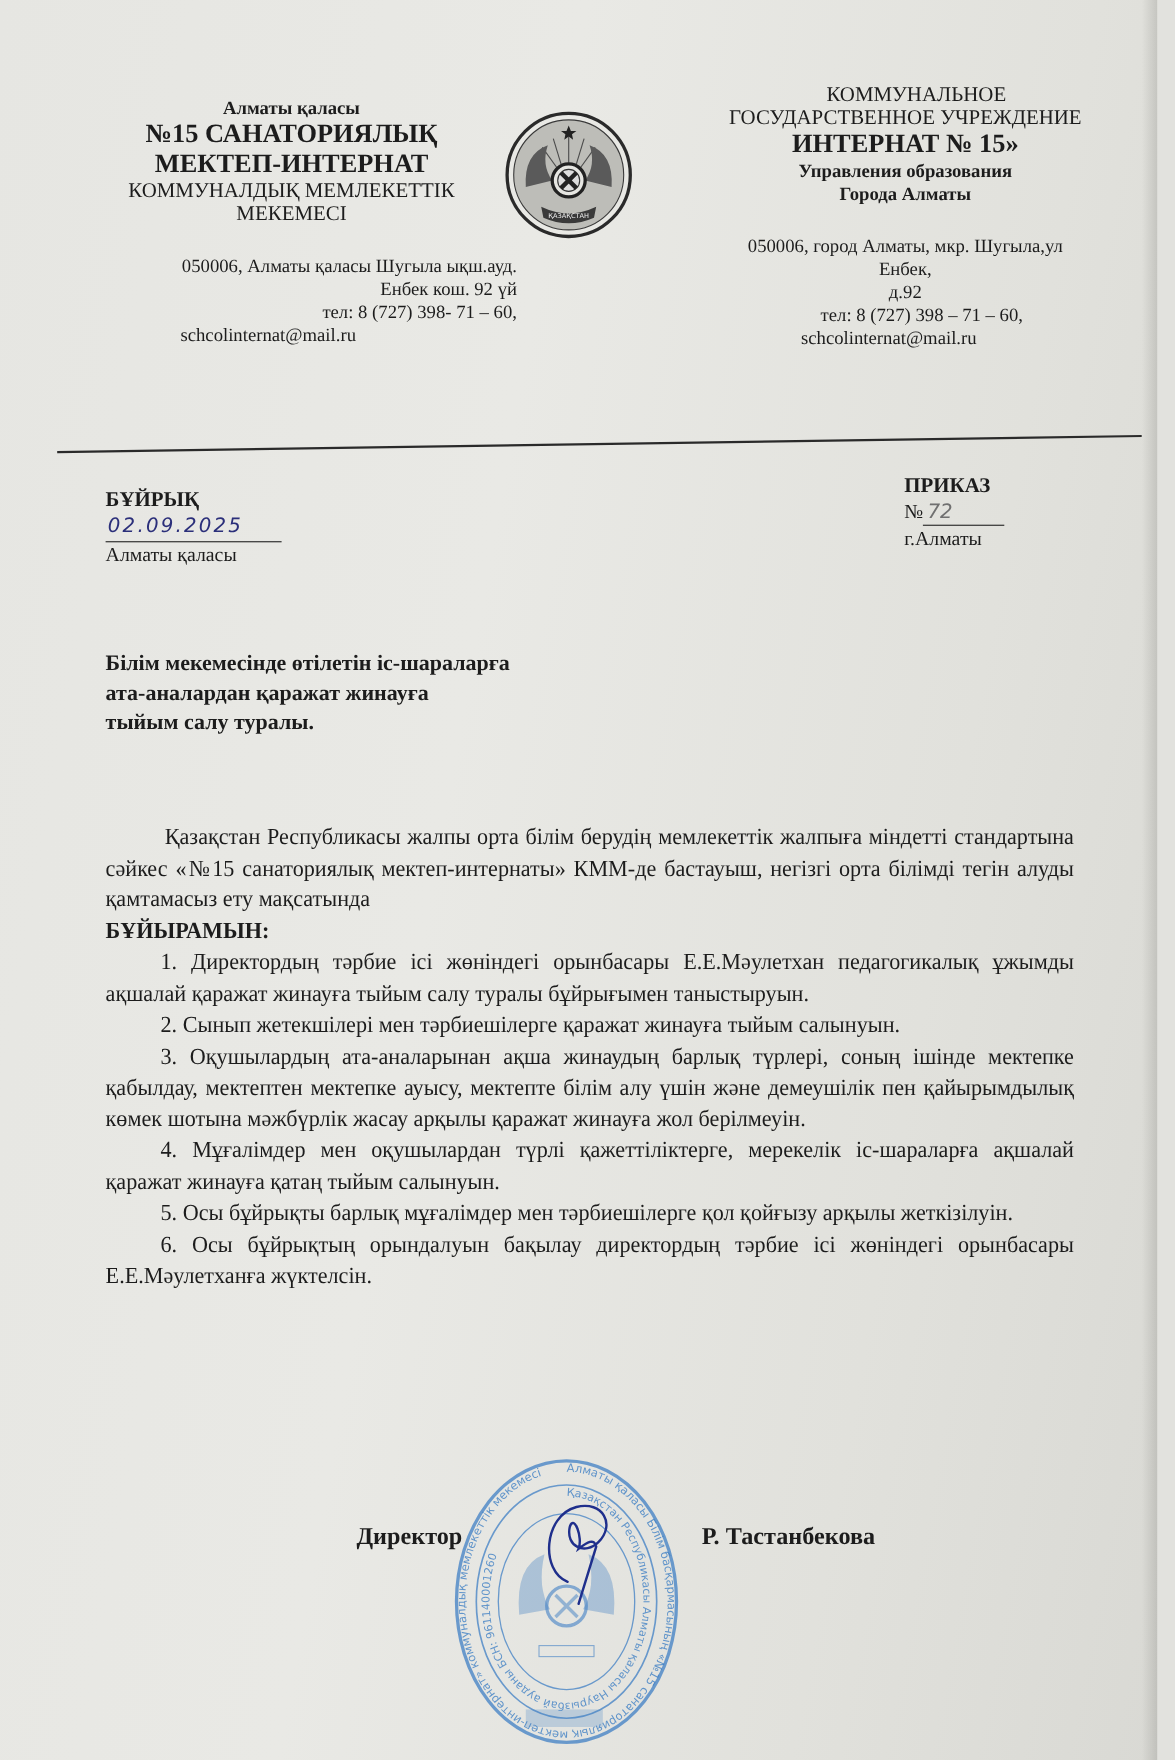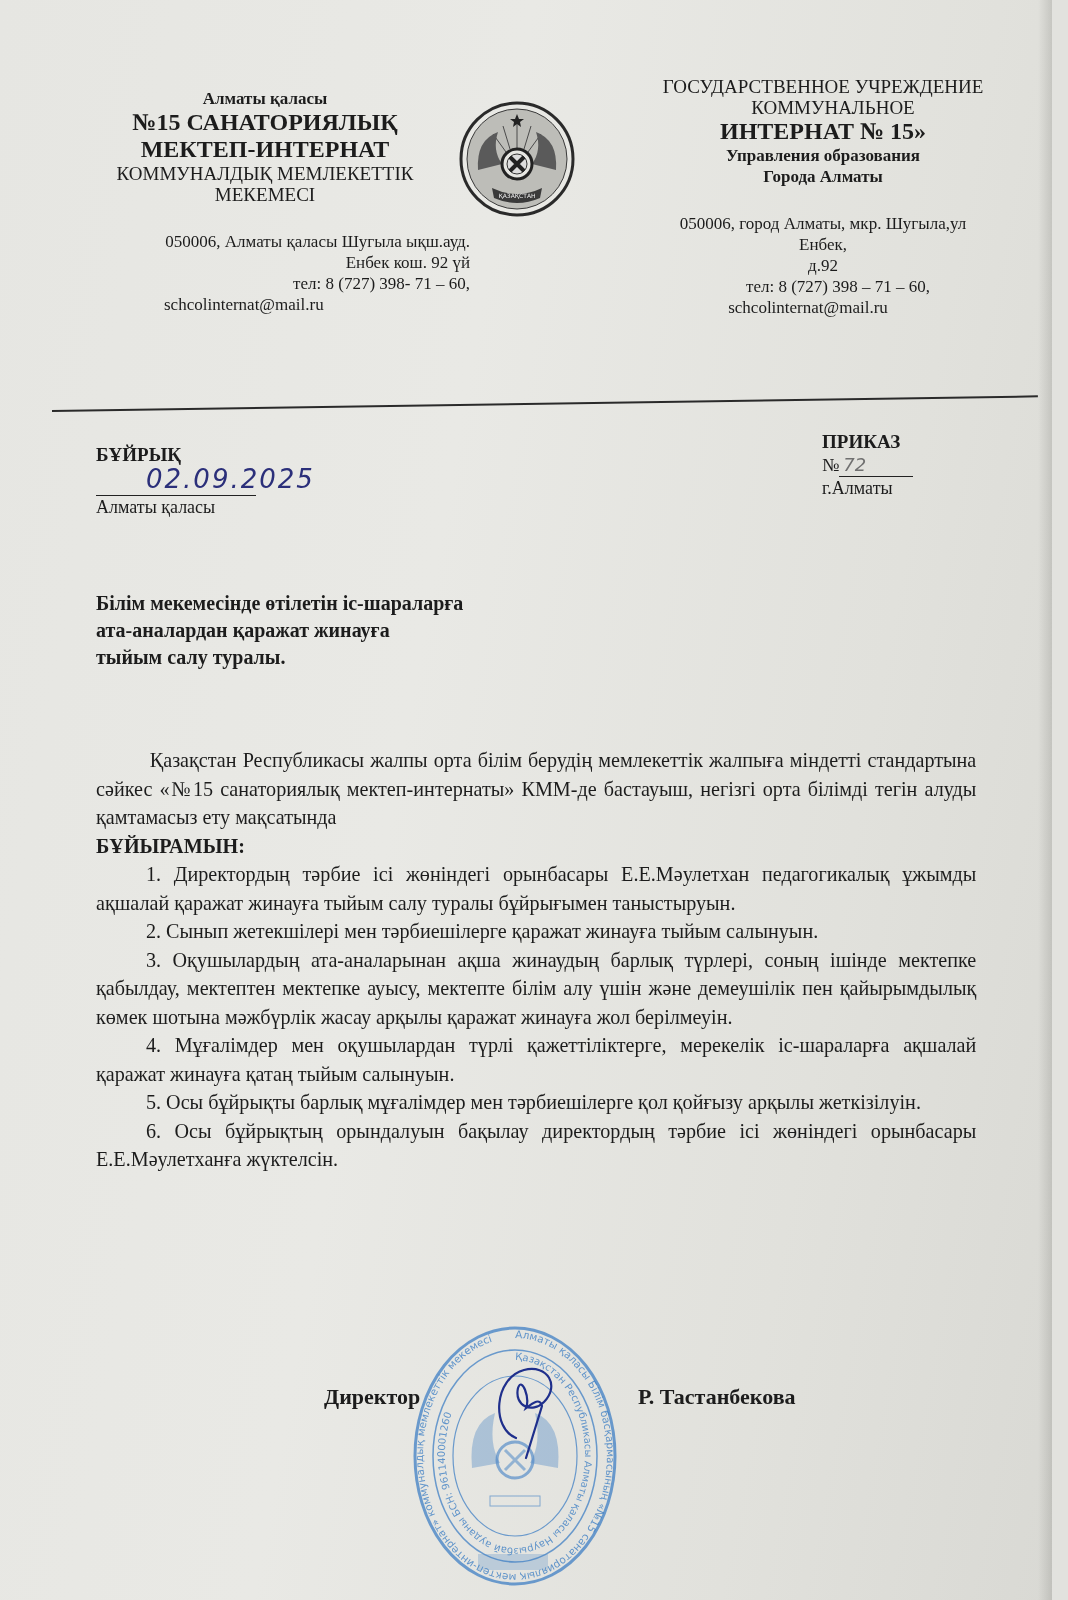--- a/index.html
+++ b/index.html
@@ -31,21 +31,21 @@
   .emblem { left: 458px; top: 100px; width: 118px; height: 118px; }
   .rule {
     left: 52px; top: 410px; width: 986px; height: 2px; background: #2a2a2a;
     transform: rotate(-0.85deg); transform-origin: left center;
   }
   .order-left { left: 96px; top: 443px; }
   .order-right { left: 822px; top: 430px; }
   .order-title { font-weight: bold; font-size: 19px; line-height: 24px; }
   .hand {
     font-family: "DejaVu Sans", sans-serif; font-style: italic;
-    color: #2b2f7a; font-size: 26px; letter-spacing: 2px; margin-left: 48px;
+    color: #2b2f7a; font-size: 18px; letter-spacing: 2px;
   }
   .underline-date {
     display: inline-block; border-bottom: 1.5px solid #222; width: 158px; padding-left: 2px;
     line-height: 24px;
   }
   .num-line { display: inline-block; border-bottom: 1.5px solid #222; width: 70px; padding-left: 4px; line-height: 22px; color: #707070; font-family: "DejaVu Sans", sans-serif; font-style: italic; font-size: 18px;}
   .city { font-size: 18px; line-height: 22px; }
   .subject { left: 96px; top: 590px; width: 520px; font-weight: bold; font-size: 20px; line-height: 27px; }
   .body-text {
     left: 96px; top: 746px; width: 917px;
@@ -96,22 +96,22 @@
       <polygon points="59,14 61,19 66,19 62,22 63,27 59,24 55,27 56,22 52,19 57,19" fill="#222"></polygon>
       <circle cx="59" cy="64" r="15" fill="#e6e6e2" stroke="#222" stroke-width="3"></circle>
       <circle cx="59" cy="64" r="10" fill="#ddd" stroke="#333" stroke-width="1"></circle>
       <path d="M52 57 L66 71 M66 57 L52 71" stroke="#222" stroke-width="4"></path>
       <path d="M34 88 Q59 100 84 88 L82 98 Q59 108 36 98 Z" fill="#3a3a3a"></path>
       <text x="59" y="98" font-size="6" fill="#eee" text-anchor="middle" font-family="DejaVu Sans, sans-serif">ҚАЗАҚСТАН</text>
     </svg>
   </div>
 
   <div class="abs hdr-right center">
+    <p class="hdr-line fs19" style="padding-left:20px">КОММУНАЛЬНОЕ</p>
     <p class="hdr-line fs19">ГОСУДАРСТВЕННОЕ УЧРЕЖДЕНИЕ</p>
-    <p class="hdr-line fs19" style="padding-left:20px">КОММУНАЛЬНОЕ</p>
     <p class="hdr-line b fs24">ИНТЕРНАТ № 15»</p>
     <p class="hdr-line b fs17">Управления образования</p>
     <p class="hdr-line b fs17">Города Алматы</p>
     <div style="height:26px"></div>
     <p class="hdr-line addr">050006, город Алматы, мкр. Шугыла,ул</p>
     <p class="hdr-line addr">Енбек,</p>
     <p class="hdr-line addr">д.92</p>
     <p class="hdr-line addr" style="padding-left:30px">тел: 8 (727) 398 – 71 – 60,</p>
     <p class="hdr-line addr" style="padding-right:30px">schcolinternat@mail.ru</p>
   </div>

